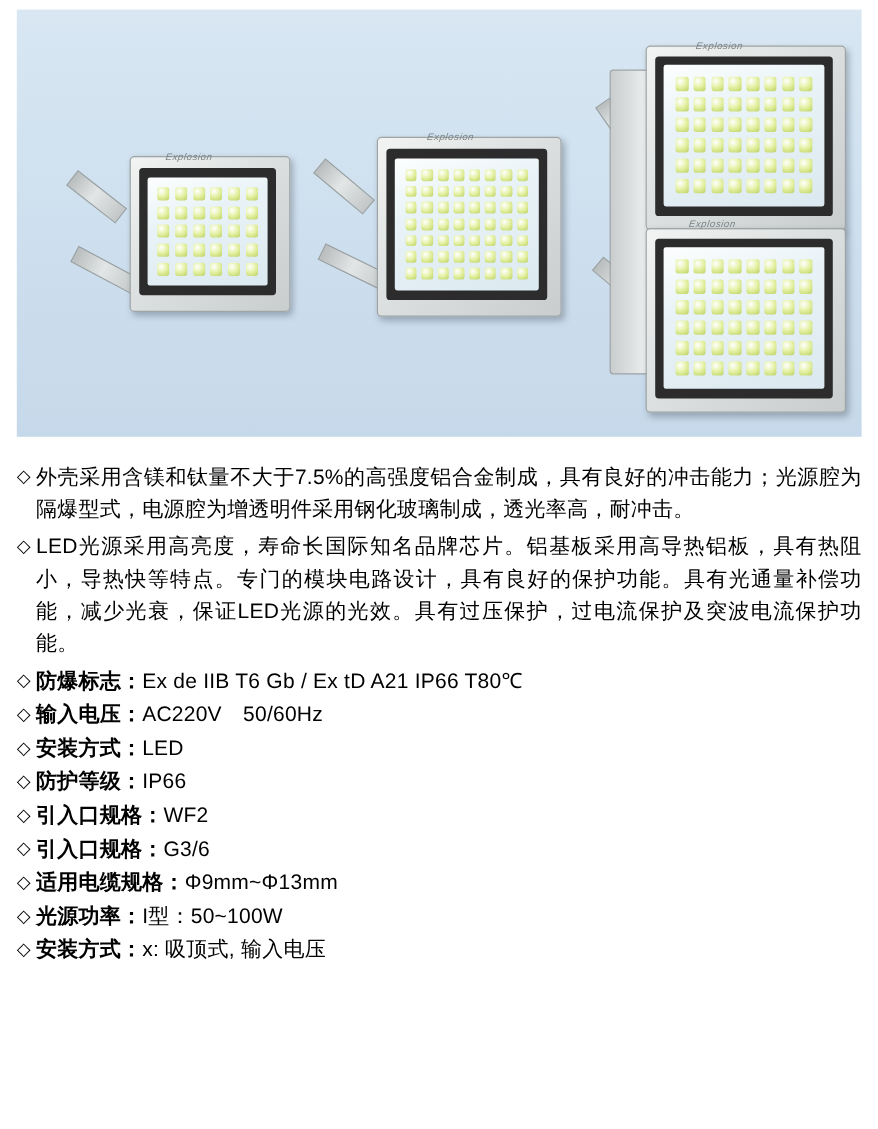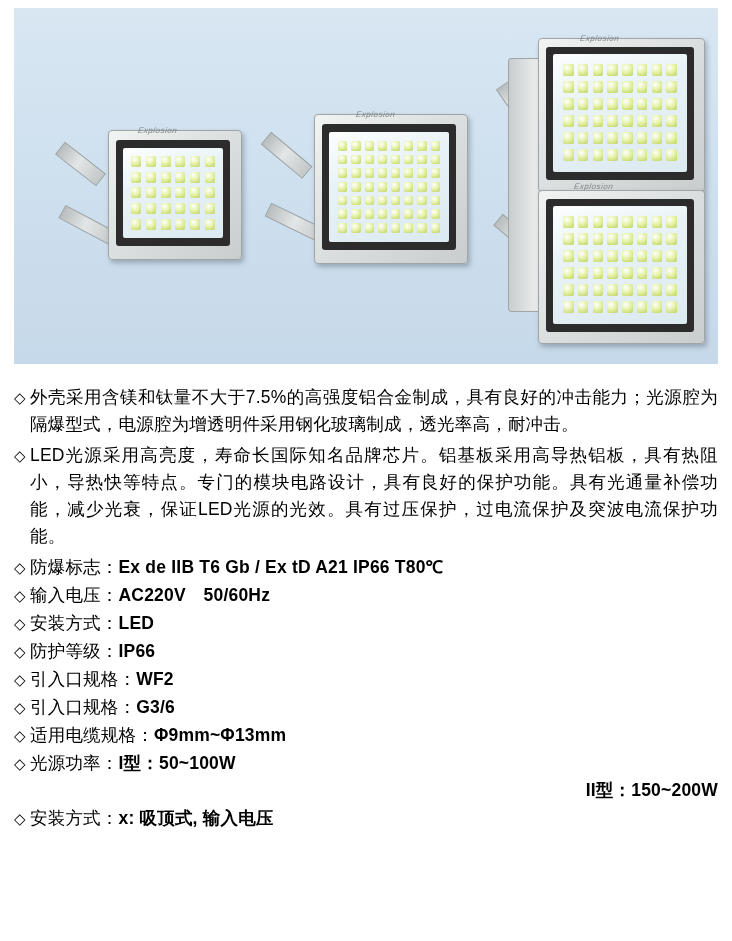--- a/index.html
+++ b/index.html
@@ -144,25 +144,24 @@
     flex: 1 1 auto;
     font-size: 17.5px;
     line-height: 27px;
     letter-spacing: .2px;
   }
   .spec-text.para {
     text-align: justify;
     text-justify: inter-ideograph;
   }
   .label {
+    font-weight: bold;
+  }
+  .value {
     font-weight: normal;
-  }
-  .value {
-    font-weight: bold;
-    text-align: right;
   }
   .sub-line {
     display: block;
     padding-left: 62px;
   }
   .spec-row.tight { margin-bottom: 1px; }
 </style>
 </head>
 <body>
 
@@ -459,21 +458,20 @@
       <span class="diamond">◇</span>
       <span class="spec-text">
         <span class="label">适用电缆规格：</span><span class="value">Φ9mm~Φ13mm</span>
       </span>
     </div>
 
     <div class="spec-row tight">
       <span class="diamond">◇</span>
       <span class="spec-text">
         <span class="label">光源功率：</span><span class="value">I型：50~100W</span>
-        <span class="sub-line value">II型：150~200W</span>
       </span>
     </div>
 
     <div class="spec-row tight">
       <span class="diamond">◇</span>
       <span class="spec-text">
         <span class="label">安装方式：</span><span class="value">x: 吸顶式, 输入电压</span>
       </span>
     </div>
 

